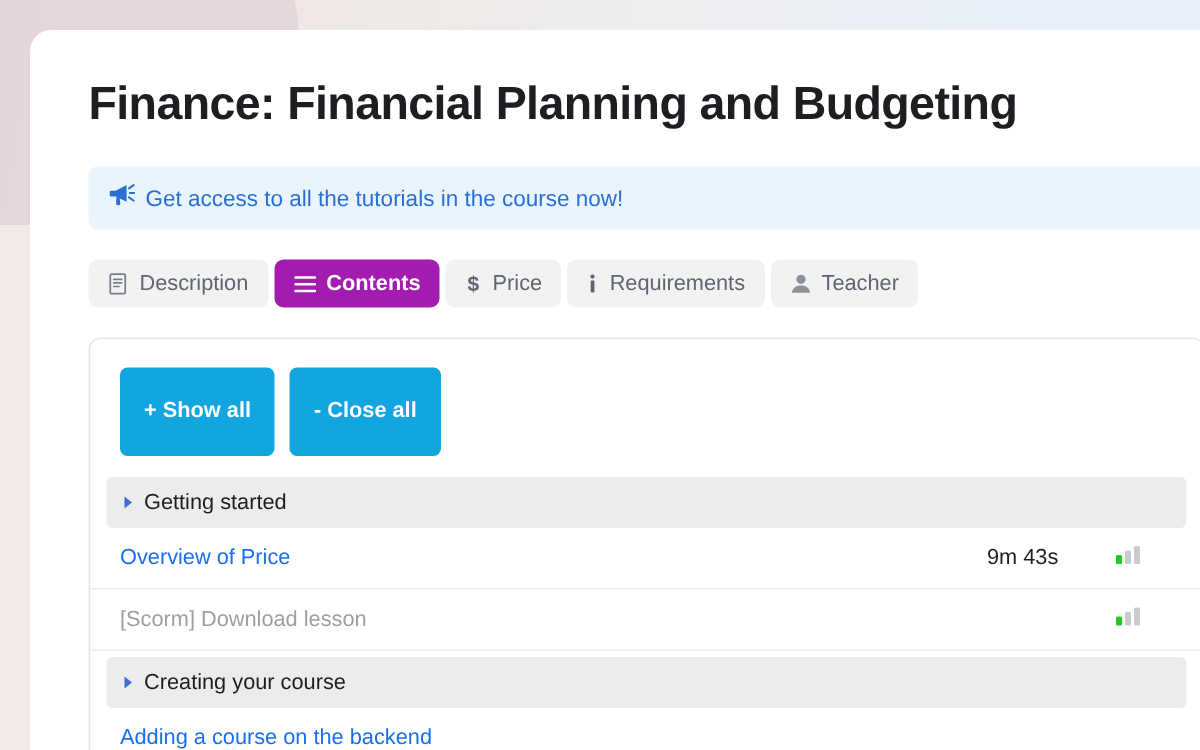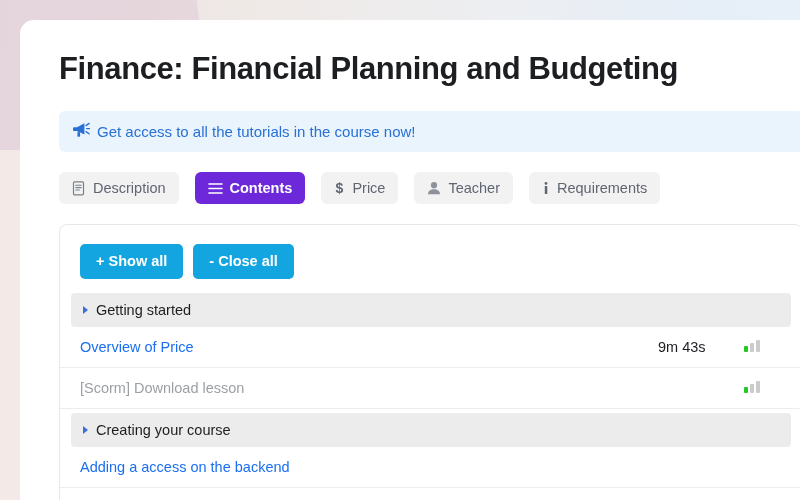--- a/index.html
+++ b/index.html
@@ -67,37 +67,37 @@
   }
   .alert-text {
     color: #2870d6;
     font-size: 15px;
   }
   .megaphone { display:block; }
 
   .tabs {
     margin: 20px 0 0 19px;
     display: flex;
-    gap: 16px;
+    gap: 4px;
     align-items: center;
   }
   .tab {
     display: flex;
     align-items: center;
     gap: 7px;
     background: #f2f2f3;
     border-radius: 6px;
     padding: 8px 13px;
     font-size: 14.5px;
     color: #5f6571;
     cursor: pointer;
     white-space: nowrap;
   }
   .tab.active {
-    background: #6d28d9;
+    background: #a21caf;
     color: #ffffff;
     font-weight: 600;
   }
   .tab .ticon { display: flex; align-items: center; }
 
   .contents-panel {
     margin: 20px 0 0 19px;
     width: 744px;
     border: 1px solid #e6e7e9;
     border-radius: 8px;
@@ -112,21 +112,21 @@
     padding: 19px 20px 10px 20px;
   }
   .btn-group { display: flex; gap: 10px; }
   .btn {
     background: #12a5e0;
     color: #fff;
     border: none;
     border-radius: 5px;
     font-size: 14.5px;
     font-weight: 600;
-    padding: 10px 16px;
+    padding: 22px 16px;
     cursor: pointer;
     font-family: "Liberation Sans", sans-serif;
     line-height: 1;
   }
 
   .col-heads {
     margin-left: auto;
     display: flex;
     align-items: flex-start;
     font-size: 14.5px;
@@ -237,36 +237,36 @@
         <span class="ticon">
           <svg width="11" height="15" viewBox="0 0 11 15">
             <text x="5.5" y="12" font-family="Liberation Sans, sans-serif" font-size="14" font-weight="bold" fill="#5f6571" text-anchor="middle">$</text>
           </svg>
         </span>
         <span>Price</span>
       </div>
 
       <div class="tab">
         <span class="ticon">
+          <svg width="8" height="15" viewBox="0 0 8 15">
+            <circle cx="4" cy="2.4" r="1.4" fill="#5f6571"></circle>
+            <rect x="2.8" y="5" width="2.5" height="8" rx="0.6" fill="#5f6571"></rect>
+          </svg>
+        </span>
+        <span>Requirements</span>
+      </div>
+
+      <div class="tab">
+        <span class="ticon">
           <svg width="14" height="14" viewBox="0 0 14 14">
             <circle cx="7" cy="4.2" r="3.1" fill="#8d929a"></circle>
             <path d="M1 13.2c0-3.2 2.7-4.9 6-4.9s6 1.7 6 4.9z" fill="#8d929a"></path>
           </svg>
         </span>
         <span>Teacher</span>
-      </div>
-
-      <div class="tab">
-        <span class="ticon">
-          <svg width="8" height="15" viewBox="0 0 8 15">
-            <circle cx="4" cy="2.4" r="1.4" fill="#5f6571"></circle>
-            <rect x="2.8" y="5" width="2.5" height="8" rx="0.6" fill="#5f6571"></rect>
-          </svg>
-        </span>
-        <span>Requirements</span>
       </div>
 
     </div>
 
     <div class="contents-panel">
 
       <div class="panel-head">
         <div class="btn-group">
           <button class="btn">+ Show all</button>
           <button class="btn">- Close all</button>
@@ -309,21 +309,21 @@
           </div>
         </div>
       </div>
 
       <div class="section-head">
         <span class="caret"></span>
         <span>Creating your course</span>
       </div>
 
       <div class="row">
-        <span class="row-title link">Adding a access on the backend</span>
+        <span class="row-title link">Adding a course on the backend</span>
       </div>
 
       <div class="row">
         
         
       </div>
 
     </div>
   </div>
 </div>

